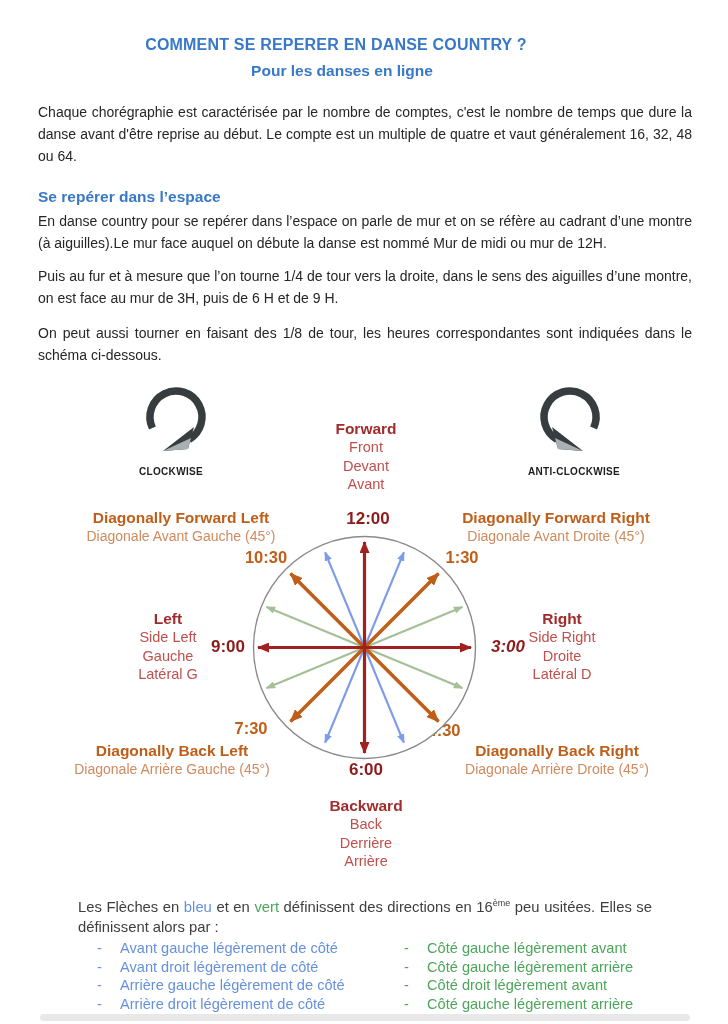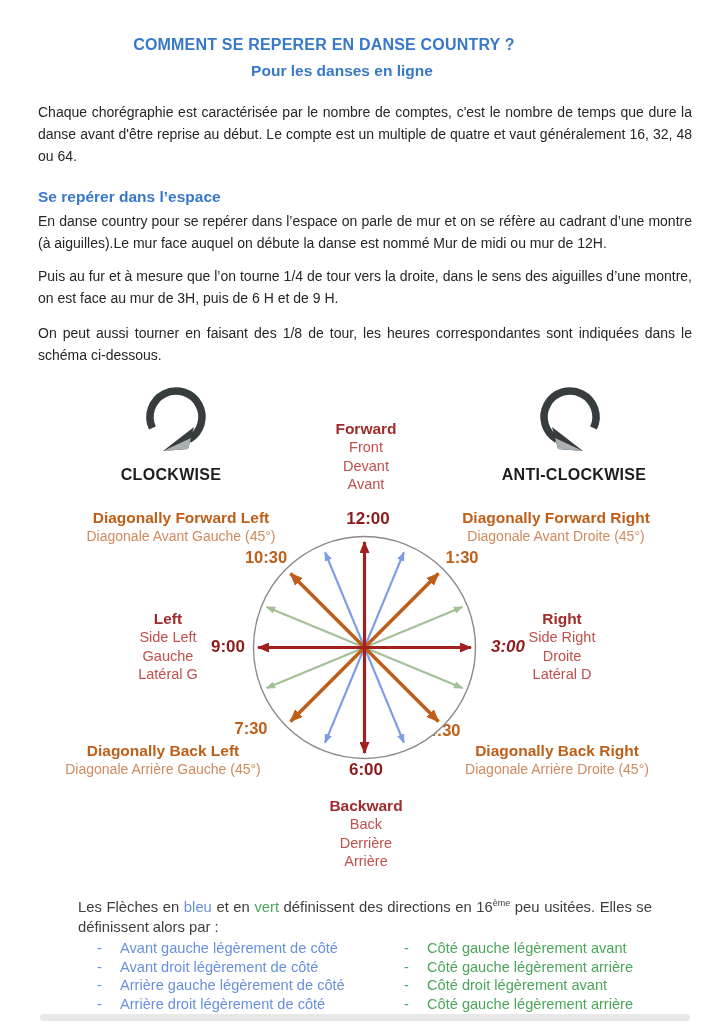--- a/index.html
+++ b/index.html
@@ -4,46 +4,46 @@
 <style>
   :root{
     --accent-blue:#3878C8; --body-text:#262626; --dark-red:#A02C2C; --red-arrow:#A32020;
     --soft-red:#C0504D; --orange:#BE5E18; --soft-orange:#D08A5E; --blue-arrow:#7D9BE8;
     --green-arrow:#A5BF96; --list-blue:#6790DC; --list-green:#4CA65A; --icon-dark:#373C3F;
     --circle-gray:#8A8A8A;
   }
   html,body{margin:0;padding:0;background:#fff;}
   .page{position:relative;width:728px;height:1024px;background:#fff;overflow:hidden;
         font-family:"Liberation Sans",sans-serif;color:var(--body-text);}
-  .title{position:absolute;left:4px;top:36px;width:640px;text-align:center;
+  .title{position:absolute;left:16px;top:36px;width:640px;text-align:center;
          font-size:16px;font-weight:bold;color:var(--accent-blue);letter-spacing:.2px;}
   .subtitle{position:absolute;left:0;top:62px;width:684px;text-align:center;
          font-size:15.5px;font-weight:bold;color:var(--accent-blue);}
   .body{position:absolute;left:38px;width:654px;margin:0;font-size:14px;line-height:21.8px;
         text-align:justify;color:var(--body-text);}
   .p1{top:102px;} .p2{top:211px;} .p3{top:266px;} .p4{top:323px;}
   .sec-heading{position:absolute;left:38px;top:188px;margin:0;font-size:15.5px;font-weight:bold;
         color:var(--accent-blue);}
   
   .diagram{position:absolute;left:0;top:0;width:728px;height:890px;}
   .rot-icon{position:absolute;width:90px;height:78px;}
   .rot-icon.cw{left:131px;top:385px;} .rot-icon.acw{left:525px;top:385px;}
-  .rot-label{position:absolute;transform:translateX(-50%);font-size:16px;font-weight:bold;
+  .rot-label{position:absolute;transform:translateX(-50%);font-size:10px;font-weight:bold;
         color:#1d1d1d;letter-spacing:.3px;white-space:nowrap;}
   .cw-label{left:171px;top:466px;} .acw-label{left:574px;top:466px;}
   .dir-block{position:absolute;transform:translateX(-50%);text-align:center;white-space:nowrap;}
   .dir-title{font-size:15.5px;font-weight:bold;color:var(--dark-red);line-height:19px;}
   .dir-line{font-size:14.5px;color:var(--soft-red);line-height:18.6px;}
   .dir-forward{left:366px;top:419px;} .dir-backward{left:366px;top:796px;}
   .dir-left{left:168px;top:609px;} .dir-right{left:562px;top:609px;}
   .diag-block{position:absolute;transform:translateX(-50%);text-align:center;white-space:nowrap;}
   .diag-title{font-size:15.5px;font-weight:bold;color:var(--orange);line-height:18px;}
   .diag-sub{font-size:14px;color:var(--soft-orange);line-height:18px;}
   .diag-dfl{left:181px;top:509px;} .diag-dfr{left:556px;top:509px;}
-  .diag-dbl{left:163px;top:742px;} .diag-dbr{left:557px;top:742px;}
+  .diag-dbl{left:172px;top:742px;} .diag-dbr{left:557px;top:742px;}
   .time{position:absolute;transform:translateX(-50%);font-size:17px;font-weight:bold;white-space:nowrap;}
   .time.cardinal{color:#8F1A1A;} .time.inter{color:var(--orange);font-size:16.5px;}
   .t1200{left:368px;top:509px;} .t0130{left:462px;top:548px;} .t0300{left:508px;top:637px;font-style:italic;}
   .t0430{left:444px;top:721px;} .t0600{left:366px;top:760px;} .t0730{left:251px;top:719px;}
   .t0900{left:228px;top:637px;} .t1030{left:266px;top:548px;}
   .clock{position:absolute;left:249px;top:532px;}
   .clock .rim{fill:#ffffff;stroke:var(--circle-gray);stroke-width:1.4;}
   .ln-red{stroke:var(--red-arrow);stroke-width:3.2;}
   .ln-orange{stroke:var(--orange);stroke-width:3.6;}
   .ln-blue{stroke:var(--blue-arrow);stroke-width:2.2;}

